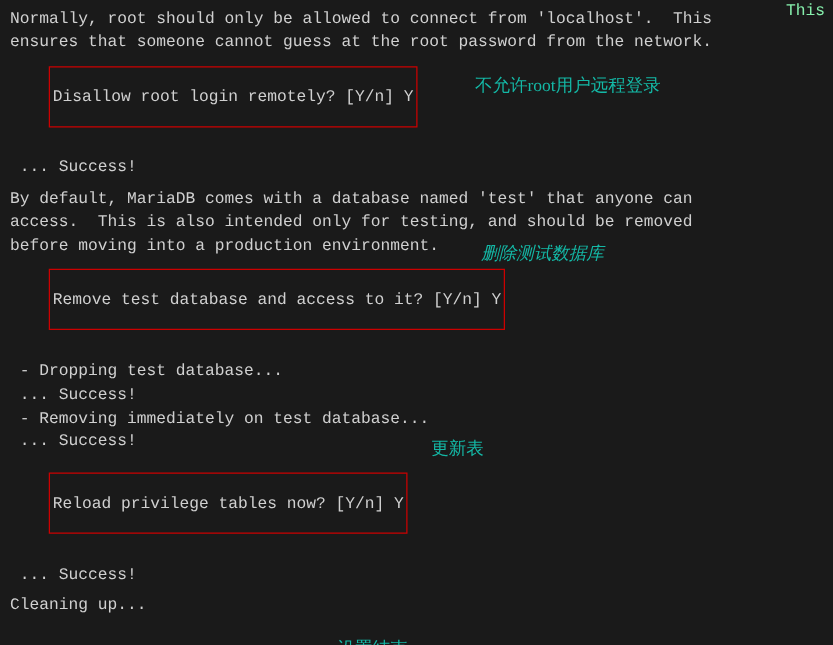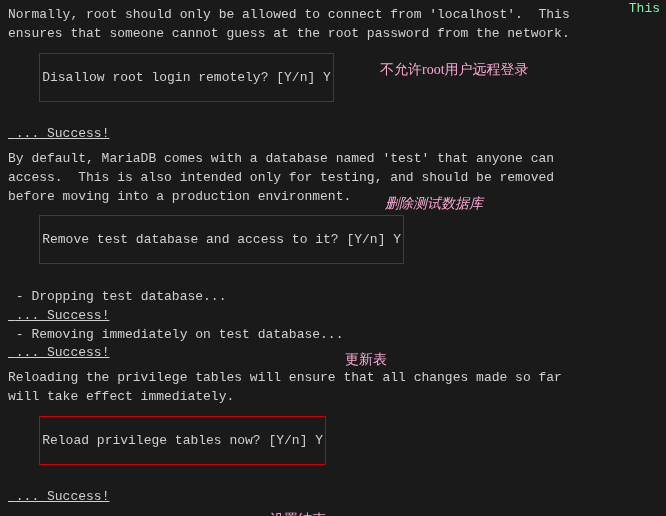--- a/index.html
+++ b/index.html
@@ -32,29 +32,28 @@
       word-break: break-all;
     }
 
     .highlight-box {
       display: inline;
       border: 1px solid #cc0000;
       padding: 16px 2px;
     }
 
     .annotation {
-      color: #f9a8d4;
+      color: #14b8a6;
       font-family: SimSun, '宋体', serif;
       font-size: 14px;
       position: absolute;
     }
 
     .success {
       color: #d0d0d0;
-      text-decoration: underline;
     }
 
     .spacer {
       height: 6px;
     }
   </style>
 </head>
 <body>
 
 <div class="terminal">
@@ -82,22 +81,20 @@
     <span class="highlight-box">Remove test database and access to it? [Y/n] Y</span>
     <span class="annotation" style="top: 194px; left: 385px; font-style: italic;">删除测试数据库</span>
   </div>
   <div class="line"> - Dropping test database...</div>
   <div class="line success"> ... Success!</div>
   <div class="line"> - Removing immediately on test database...</div>
   <div class="line success"> ... Success!</div>
 
   <div class="spacer"></div>
 
-  <div class="line">Reloading the privilege tables will ensure that all changes made so far
-will take effect immediately.</div>
 
   <div class="spacer"></div>
 
   <div class="line">
     <span class="highlight-box">Reload privilege tables now? [Y/n] Y</span>
     <span class="annotation" style="top: 350px; left: 345px;">更新表</span>
   </div>
   <div class="line success"> ... Success!</div>
 
   <div class="spacer"></div>

